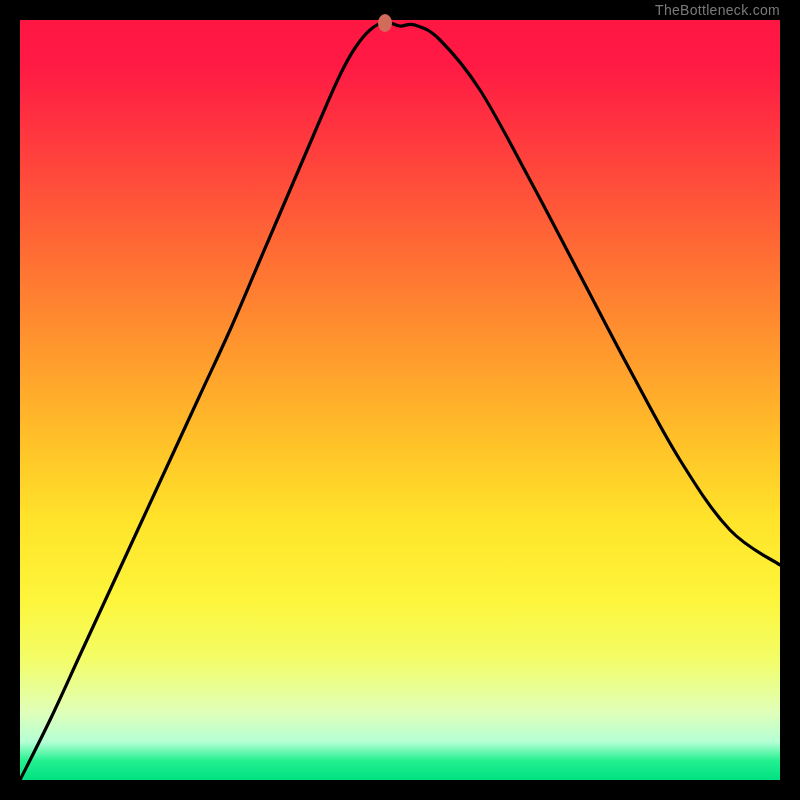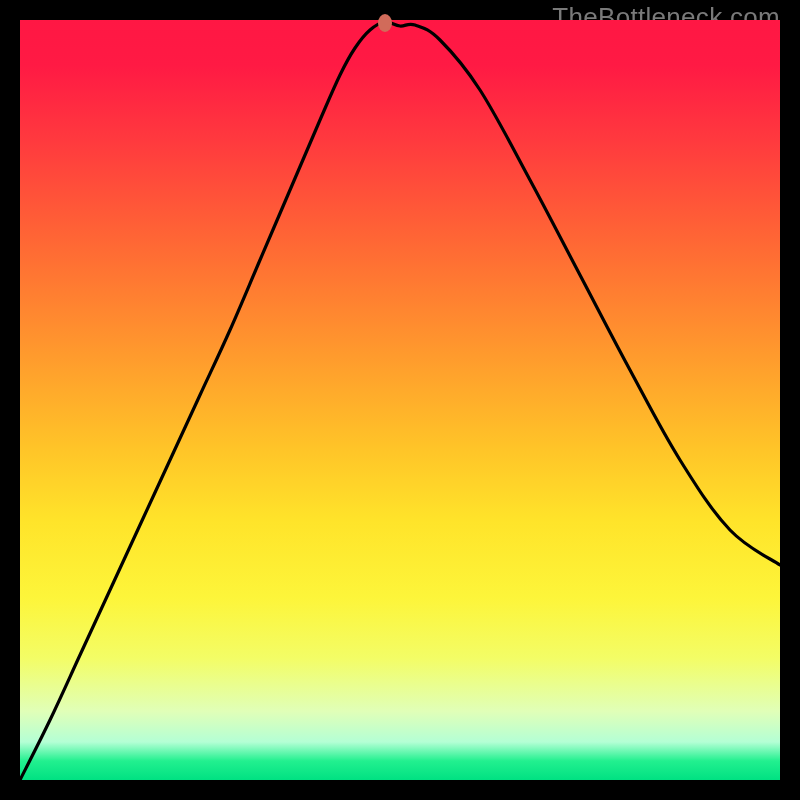--- a/index.html
+++ b/index.html
@@ -15,21 +15,21 @@
     position: relative;
     width: 800px;
     height: 800px;
     background: #000;
   }
   .watermark {
     position: absolute;
     top: 2px;
     right: 20px;
     color: #7a7a7a;
-    font-size: 26px;
+    font-size: 14px;
     font-weight: 500;
     letter-spacing: 0.3px;
   }
   .plot {
     position: absolute;
     left: 20px;
     top: 20px;
     width: 760px;
     height: 760px;
     background: linear-gradient(

